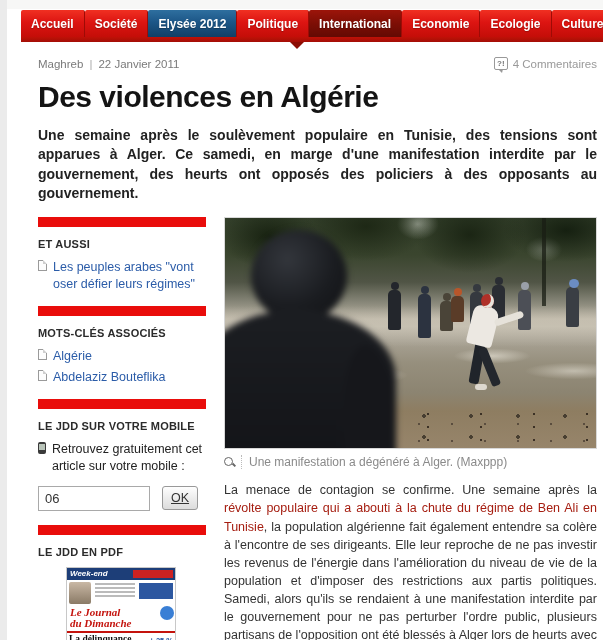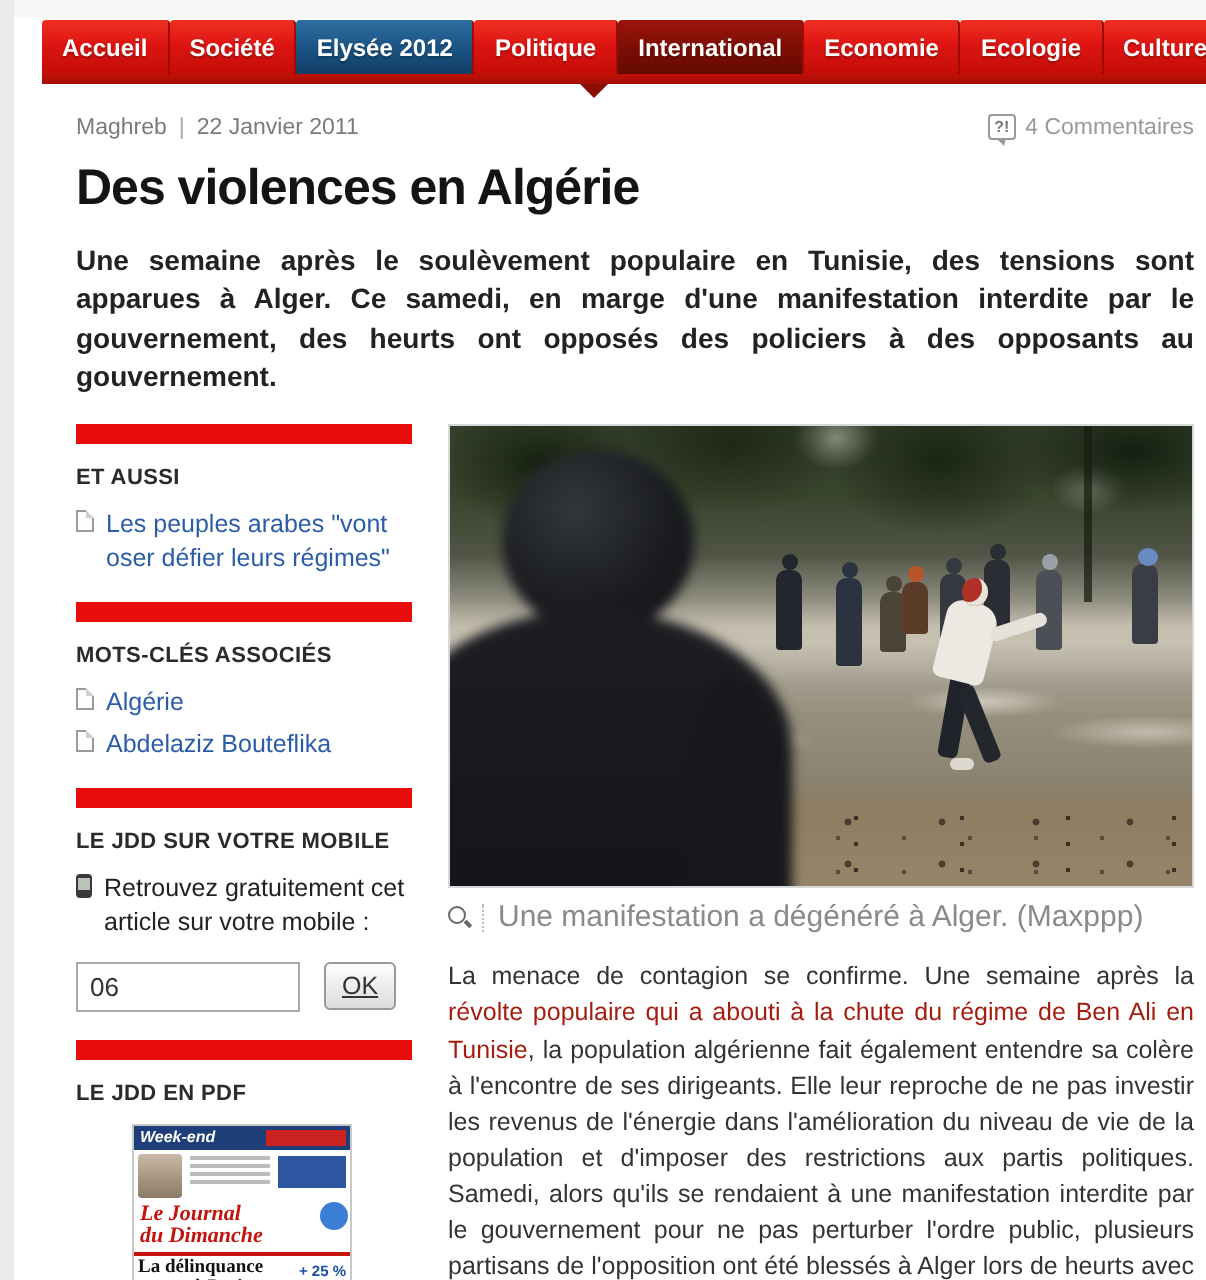--- a/index.html
+++ b/index.html
@@ -23,21 +23,21 @@
 
   
   .content { margin:0 6px 0 38px; }
   .meta-row { display:flex; align-items:center; margin-top:8px; font-size:11.5px; color:#7a7a7a; }
   .meta-sep { margin:0 6px; color:#aaa; }
   .meta-right { margin-left:auto; display:flex; align-items:center; color:#999; }
   .bubble { position:relative; display:inline-block; border:1px solid #999; border-radius:2px;
     font-size:8px; font-weight:bold; color:#777; padding:1px 2px; margin-right:5px; background:#fff; }
   .bubble::after { content:""; position:absolute; left:3px; bottom:-4px; width:0; height:0;
     border-left:4px solid transparent; border-right:1px solid transparent; border-top:4px solid #999; }
-  h1.title { font-size:25px; font-weight:bold; color:#141414; margin-top:10px; letter-spacing:-0.5px; }
+  h1.title { font-size:30px; font-weight:bold; color:#141414; margin-top:10px; letter-spacing:-0.5px; }
   .lead { margin-top:12px; font-size:14px; font-weight:bold; color:#222; line-height:1.38; text-align:justify; }
 
   
   .cols { display:flex; margin-top:14px; }
   .sidebar { width:168px; flex:0 0 168px; }
   .main { flex:1; margin-left:18px; }
 
   .redbar { height:10px; background:#e90d0b; margin-bottom:11px; }
   .mod { margin-bottom:14px; }
   .mod h3 { font-size:11px; font-weight:bold; color:#2b2b2b; margin-bottom:9px; letter-spacing:.2px; }
@@ -131,21 +131,21 @@
   .cop { position:absolute; inset:0; filter:blur(3px); }
   .cop-helmet { position:absolute; left:7%; top:5%; width:96px; height:92px; border-radius:50%;
     background:radial-gradient(circle at 38% 32%, #33363c 0%, #1a1c20 55%, #101114 100%); }
   .cop-body { position:absolute; left:-6%; top:40%; width:52%; height:75%;
     background:linear-gradient(180deg,#1c1e22,#121317); border-radius:48% 52% 0 0 / 34% 40% 0 0; }
   .cop-shoulder { position:absolute; left:32%; top:55%; width:14%; height:60%;
     background:#16171b; border-radius:40% 60% 0 0; }
   .pole { position:absolute; left:85.5%; top:0; width:4px; height:38%; background:rgba(25,30,20,.75); }
 
   
-  .caption { display:flex; align-items:center; margin-top:6px; font-size:15px; color:#8a8a8a; }
+  .caption { display:flex; align-items:center; margin-top:6px; font-size:12px; color:#8a8a8a; }
   .mag-icon { position:relative; width:11px; height:11px; flex:0 0 auto; cursor:pointer; }
   .mag-icon::before { content:""; position:absolute; left:0; top:0; width:7px; height:7px;
     border:1.5px solid #666; border-radius:50%; }
   .mag-icon::after { content:""; position:absolute; left:7.5px; top:7.5px; width:4px; height:1.8px;
     background:#666; transform:rotate(45deg); }
   .cap-sep { border-left:1px dotted #bbb; height:14px; margin:0 7px 0 6px; }
   .body-text { margin-top:12px; font-size:12.5px; color:#333; line-height:1.45; text-align:justify; }
   .body-link { color:#a51d10; cursor:pointer; }
 </style>
 </head>

